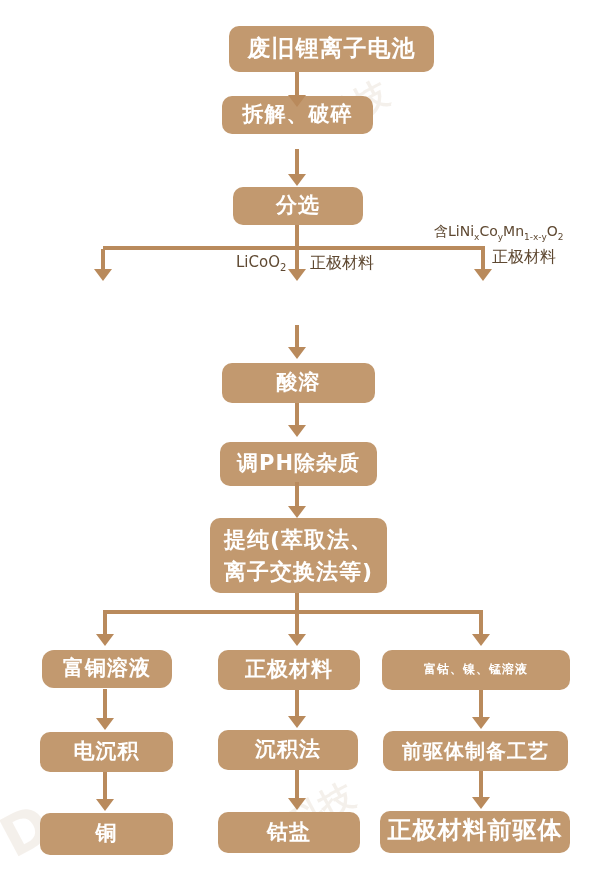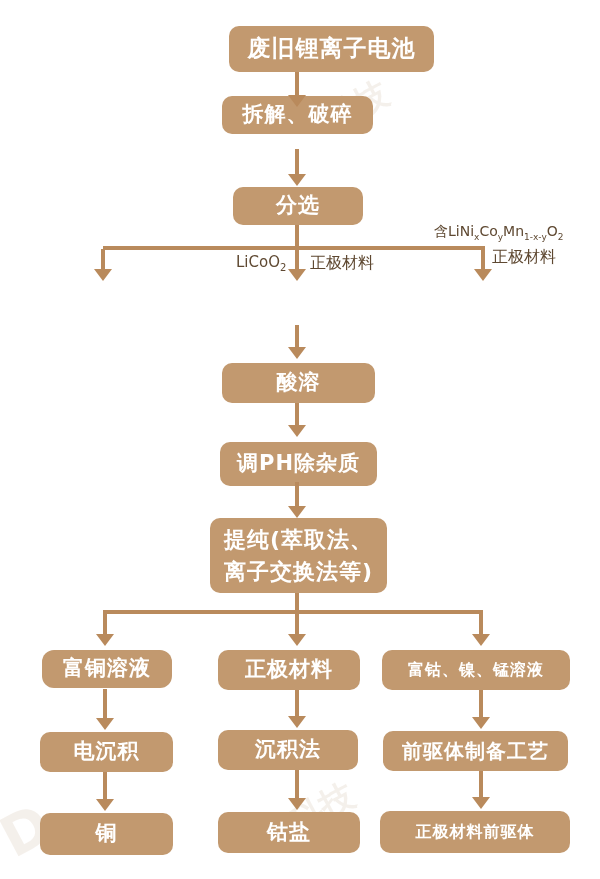--- a/index.html
+++ b/index.html
@@ -102,33 +102,33 @@
 
   <div class="node two-line" style="left:210px;top:518px;width:177px;height:75px;">
     <span>提纯(萃取法、</span>
     <span>离子交换法等)</span>
   </div>
 
   <div class="node" style="left:42px;top:650px;width:130px;height:38px;border-radius:12px;">富铜溶液</div>
 
   <div class="node" style="left:218px;top:650px;width:142px;height:40px;">正极材料</div>
 
-  <div class="node" style="left:382px;top:650px;width:188px;height:40px;font-size:16px;">富钴、镍、锰溶液</div>
+  <div class="node" style="left:382px;top:650px;width:188px;height:40px;font-size:12px;">富钴、镍、锰溶液</div>
 
   <div class="node" style="left:40px;top:732px;width:133px;height:40px;">电沉积</div>
 
   <div class="node" style="left:218px;top:730px;width:140px;height:40px;">沉积法</div>
 
   <div class="node" style="left:383px;top:731px;width:185px;height:40px;font-size:20px;">前驱体制备工艺</div>
 
   <div class="node" style="left:40px;top:813px;width:133px;height:42px;">铜</div>
 
   <div class="node" style="left:218px;top:812px;width:142px;height:41px;">钴盐</div>
 
-  <div class="node" style="left:380px;top:811px;width:190px;height:42px;font-size:16px;">正极材料前驱体</div>
+  <div class="node" style="left:380px;top:811px;width:190px;height:42px;font-size:24px;font-family:Liberation Mono, monospace;">正极材料前驱体</div>
 
   <div class="arrow-v" style="left:295px;top:72px;height:24px;"></div>
 
   <div class="arrow-v" style="left:295px;top:149px;height:26px;"></div>
 
   <div class="vl" style="left:295px;top:225px;height:23px;"></div>
   <div class="hl" style="left:103px;top:246px;width:382px;"></div>
   <div class="arrow-v" style="left:101px;top:249px;height:21px;"></div>
   <div class="arrow-v" style="left:295px;top:249px;height:21px;"></div>
   <div class="arrow-v" style="left:481px;top:249px;height:21px;"></div>

